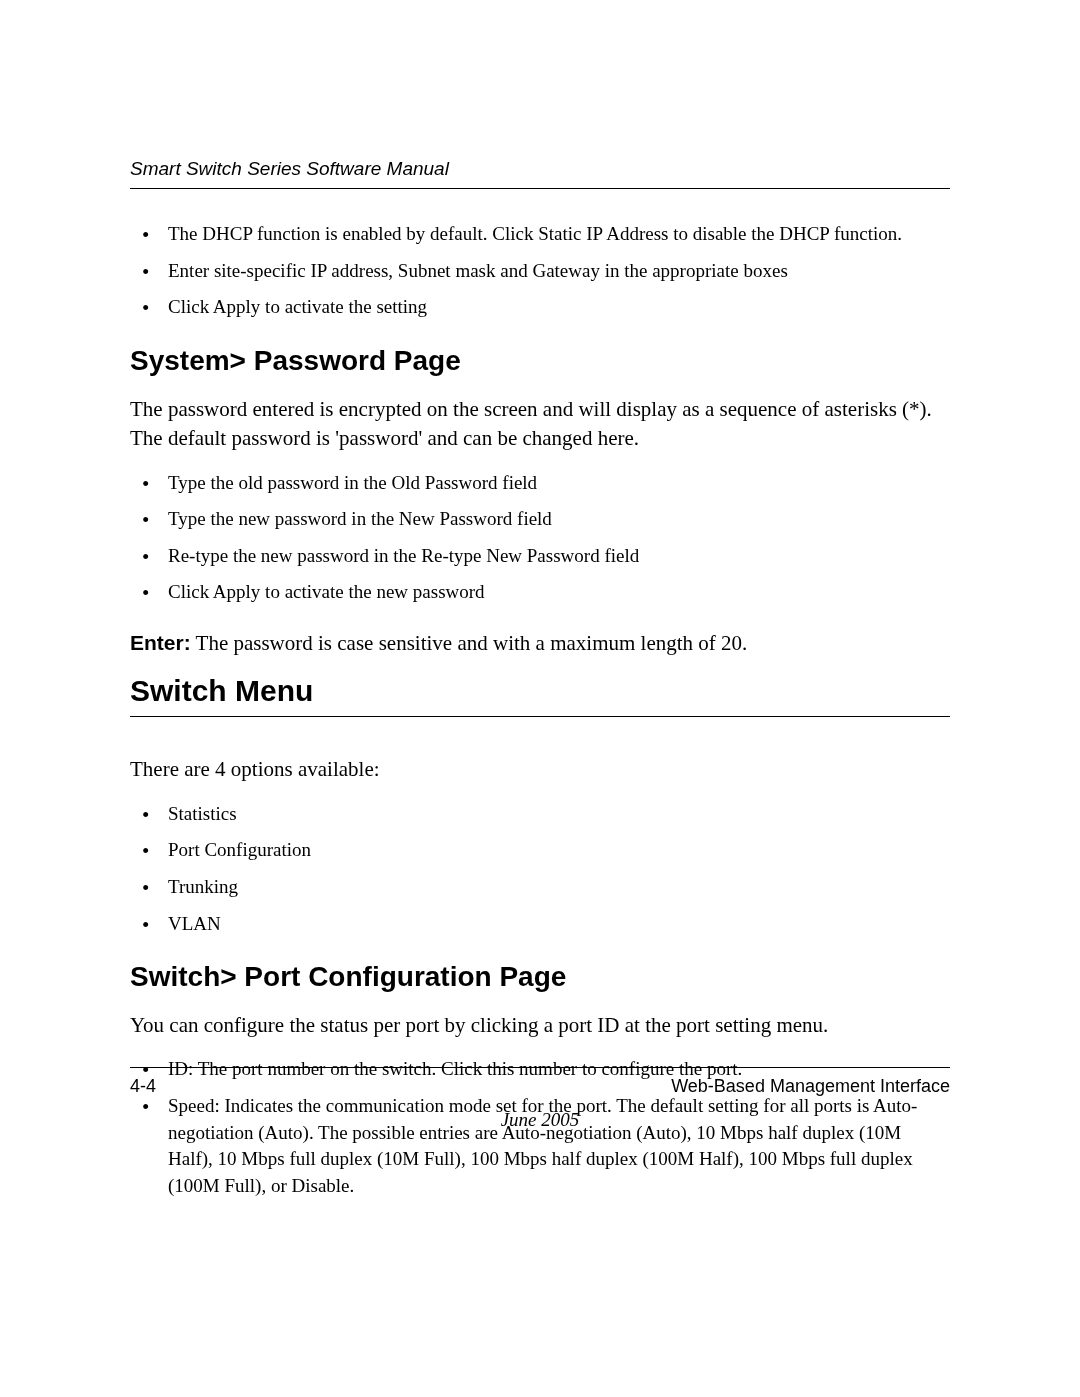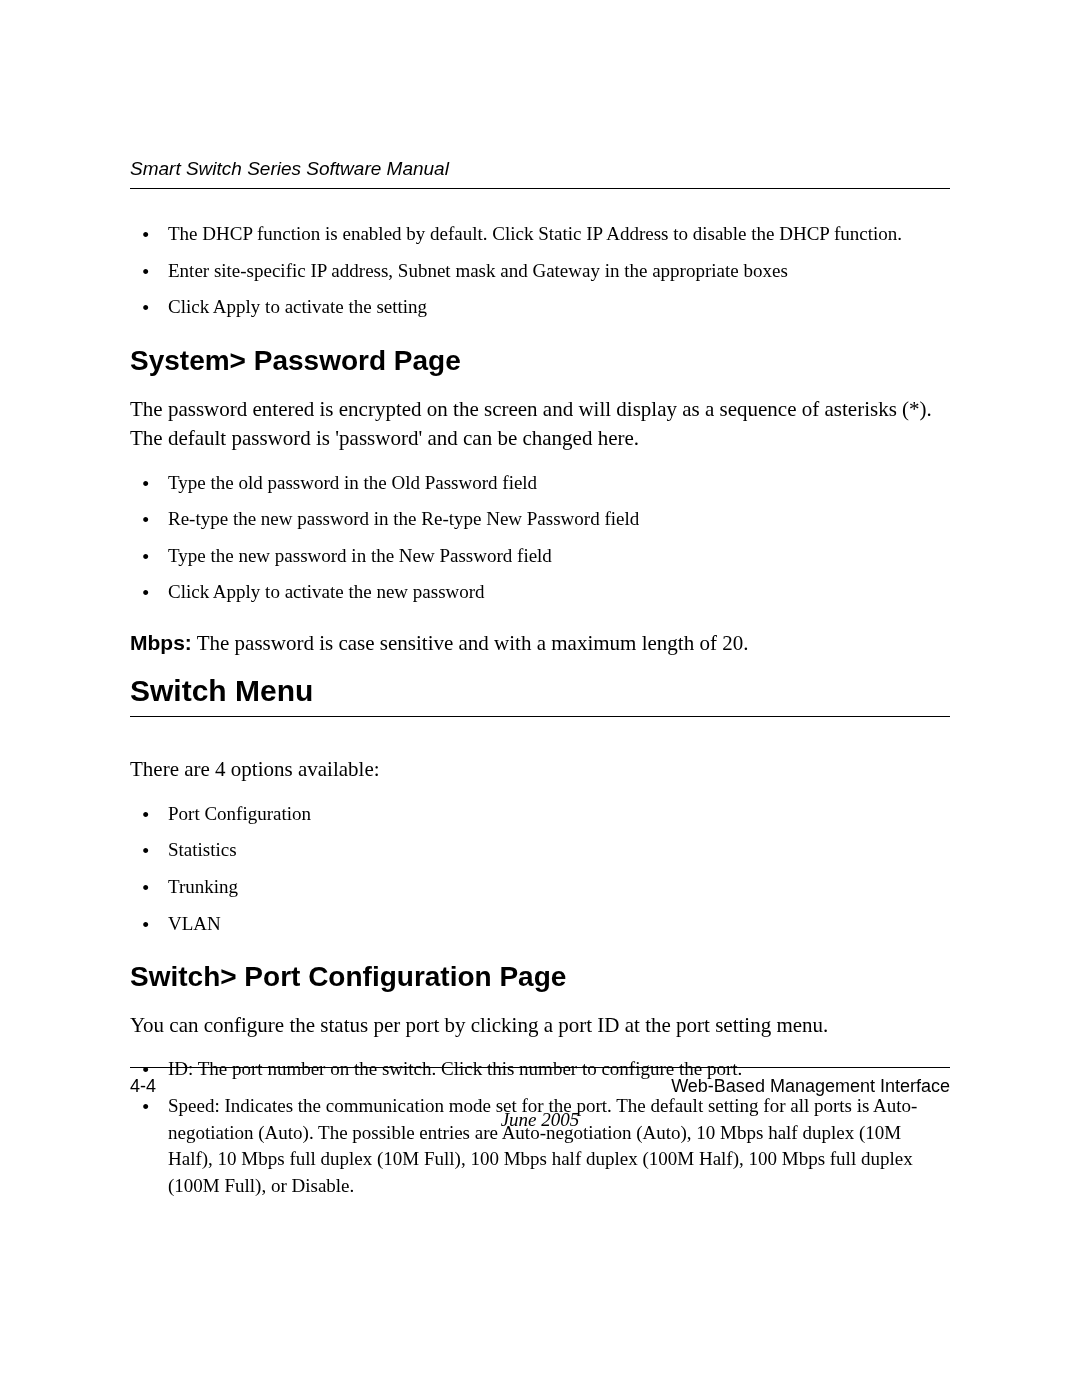--- a/index.html
+++ b/index.html
@@ -115,37 +115,37 @@
     <li>Enter site-specific IP address, Subnet mask and Gateway in the appropriate boxes</li>
     <li>Click Apply to activate the setting</li>
   </ul>
 
   <h2 class="section-heading">System&gt; Password Page</h2>
 
   <p class="para">The password entered is encrypted on the screen and will display as a sequence of asterisks (*). The default password is 'password' and can be changed here.</p>
 
   <ul class="bullet-list">
     <li>Type the old password in the Old Password field</li>
+    <li>Type the new password in the New Password field</li>
     <li>Re-type the new password in the Re-type New Password field</li>
-    <li>Type the new password in the New Password field</li>
     <li>Click Apply to activate the new password</li>
   </ul>
 
   <p class="note-line">
-    <span class="label">Mbps:</span><span> The password is case sensitive and with a maximum length of 20.</span>
+    <span class="label">Enter:</span><span> The password is case sensitive and with a maximum length of 20.</span>
   </p>
 
   <h2 class="section-heading-rule">Switch Menu</h2>
   <div class="after-rule-gap"></div>
 
   <p class="para">There are 4 options available:</p>
 
   <ul class="bullet-list">
+    <li>Statistics</li>
     <li>Port Configuration</li>
-    <li>Statistics</li>
     <li>Trunking</li>
     <li>VLAN</li>
   </ul>
 
   <h2 class="section-heading">Switch&gt; Port Configuration Page</h2>
 
   <p class="para">You can configure the status per port by clicking a port ID at the port setting menu.</p>
 
   <ul class="bullet-list">
     <li>ID: The port number on the switch. Click this number to configure the port.</li>

